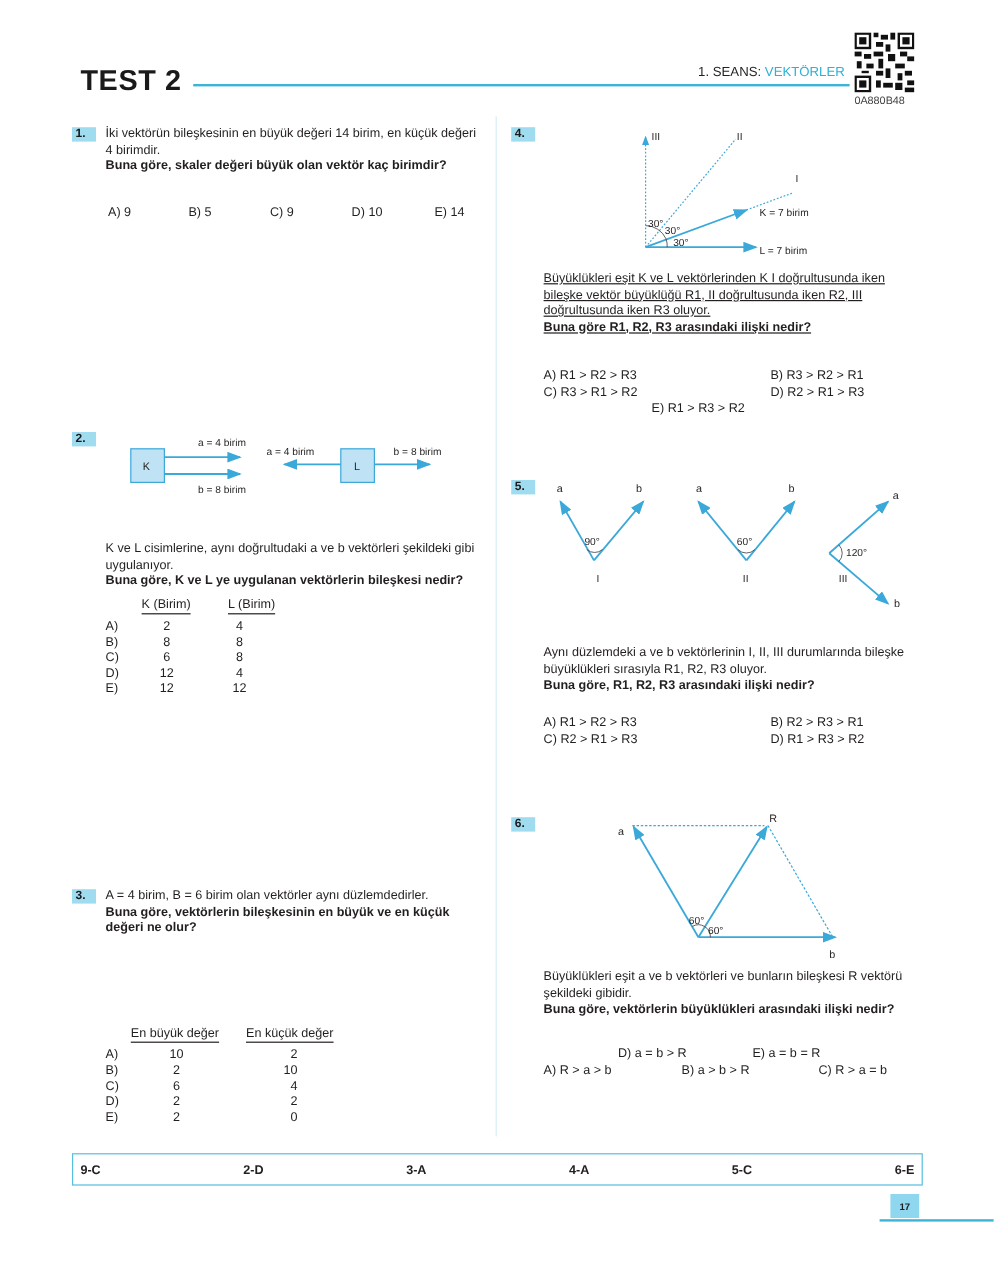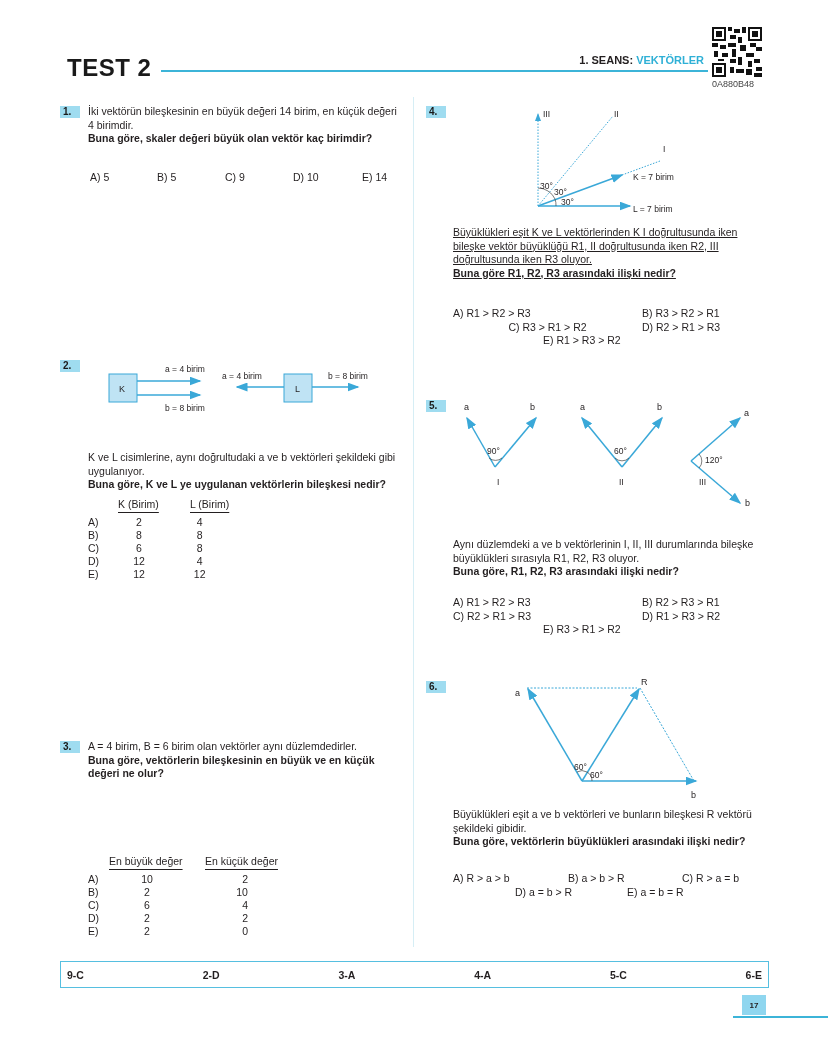--- a/index.html
+++ b/index.html
@@ -1,21 +1,21 @@
 <!DOCTYPE html>
 <html><head>
 <meta charset="utf-8">
 <style>
   html, body { margin: 0; padding: 0; background: #ffffff; }
   body { width: 828px; height: 1053px; position: relative; overflow: hidden;
          font-family: "Liberation Sans", sans-serif; color: #231f20; font-size: 10.5px; }
   .abs { position: absolute; }
   .title { left: 67px; top: 54px; font-size: 24px; font-weight: bold; letter-spacing: 0.5px; color: #1a1a1a; }
   .title-rule { left: 161px; top: 70px; width: 547px; height: 1.5px; background: #3cb4d8; }
-  .session { right: 124px; top: 54px; font-size: 11px; font-weight: bold; color: #231f20; }
+  .session { right: 124px; top: 54px; font-size: 11px; font-weight: normal; color: #231f20; }
   .session .accent { color: #2fb0d6; }
   .qr { left: 712px; top: 27px; width: 50px; height: 50px; }
   .qr-code { left: 712px; top: 79px; font-size: 9px; color: #444; }
   .col-divider { left: 413px; top: 97px; width: 1px; height: 850px; background: #d6eef5; }
   .qnum { width: 17px; height: 12px; background: #9fdcf0; font-weight: bold; font-size: 10px;
           padding-left: 3px; line-height: 12px; color: #1a1a1a; }
   .text { line-height: 13.5px; font-size: 10.5px; }
   .bold { font-weight: bold; }
   .opt-row { display: flex; font-size: 10.5px; }
   .tbl-hdr { text-decoration: underline; text-underline-offset: 4px; }
@@ -76,21 +76,21 @@
 <div class="abs qr-code">0A880B48</div>
 
 <div class="abs col-divider"></div>
 
 <div class="abs qnum" style="left:60px; top:106px;">1.</div>
 <div class="abs text" style="left:88px; top:105px; width:310px;">
   <div>İki vektörün bileşkesinin en büyük değeri 14 birim, en küçük değeri 4 birimdir.</div>
   <div class="bold">Buna göre, skaler değeri büyük olan vektör kaç birimdir?</div>
 </div>
 <div class="abs opt-row" style="left:90px; top:171px; width:310px;">
-  <span style="width:67px">A) 5</span>
+  <span style="width:67px">A) 9</span>
   <span style="width:68px">B) 5</span>
   <span style="width:68px">C) 9</span>
   <span style="width:69px">D) 10</span>
   <span>E) 14</span>
 </div>
 
 <div class="abs qnum" style="left:60px; top:360px;">2.</div>
 <svg class="abs" style="left:100px; top:360px;" width="300" height="60">
   <defs>
     <marker id="ah" markerWidth="8" markerHeight="6" refX="7" refY="3" orient="auto">
@@ -215,21 +215,21 @@
 <div class="abs" style="left:633px; top:204px; font-size:8.5px;">L = 7 birim</div>
 <div class="abs text" style="left:453px; top:226px; width:315px;text-decoration:underline;">
   <div>Büyüklükleri eşit K ve L vektörlerinden K I doğrultusunda iken bileşke vektör büyüklüğü R1, II doğrultusunda iken R2, III doğrultusunda iken R3 oluyor.</div>
   <div class="bold">Buna göre R1, R2, R3 arasındaki ilişki nedir?</div>
 </div>
 <div class="abs text" style="left:453px; top:307px; width:315px;">
   <div style="display:flex;">
       <span style="width:189px">A) R1 &gt; R2 &gt; R3</span>
       <span>B) R3 &gt; R2 &gt; R1</span>
     </div>
-  <div style="display:flex;text-align:center;">
+  <div style="display:flex;">
       <span style="width:189px">C) R3 &gt; R1 &gt; R2</span>
       <span>D) R2 &gt; R1 &gt; R3</span>
     </div>
   <div style="padding-left:90px;">E) R1 &gt; R3 &gt; R2</div>
 </div>
 
 <div class="abs qnum" style="left:426px; top:400px;">5.</div>
 <svg class="abs" style="left:455px; top:400px;" width="310" height="110">
   <defs>
     <marker id="ah5" markerWidth="8" markerHeight="6" refX="7" refY="3" orient="auto">
@@ -267,21 +267,20 @@
 </div>
 <div class="abs text" style="left:453px; top:596px; width:315px;">
   <div style="display:flex;">
       <span style="width:189px">A) R1 &gt; R2 &gt; R3</span>
       <span>B) R2 &gt; R3 &gt; R1</span>
     </div>
   <div style="display:flex;">
       <span style="width:189px">C) R2 &gt; R1 &gt; R3</span>
       <span>D) R1 &gt; R3 &gt; R2</span>
     </div>
-  <div style="padding-left:90px;">E) R3 &gt; R1 &gt; R2</div>
 </div>
 
 <div class="abs qnum" style="left:426px; top:681px;">6.</div>
 <svg class="abs" style="left:515px; top:680px;" width="190" height="110">
   <defs>
     <marker id="ah6" markerWidth="8" markerHeight="6" refX="7" refY="3" orient="auto">
         <path d="M0,0 L8,3 L0,6 Z" fill="#3aa8d8"></path>
       </marker>
   </defs>
   <line x1="12" y1="8" x2="122" y2="8" stroke="#3aa8d8" stroke-width="1" stroke-dasharray="2,1.5"></line>
@@ -295,28 +294,28 @@
 <div class="abs" style="left:515px; top:688px; font-size:9px;">a</div>
 <div class="abs" style="left:641px; top:677px; font-size:9px;">R</div>
 <div class="abs" style="left:691px; top:790px; font-size:9px;">b</div>
 <div class="abs" style="left:574px; top:762px; font-size:8.5px;">60°</div>
 <div class="abs" style="left:590px; top:770px; font-size:8.5px;">60°</div>
 <div class="abs text" style="left:453px; top:808px; width:315px;">
   <div>Büyüklükleri eşit a ve b vektörleri ve bunların bileşkesi R vektörü şekildeki gibidir.</div>
   <div class="bold">Buna göre, vektörlerin büyüklükleri arasındaki ilişki nedir?</div>
 </div>
 <div class="abs text" style="left:453px; top:872px; width:315px;">
+  <div style="display:flex; padding-left:62px;">
+      <span style="width:112px">D) a = b &gt; R</span>
+      <span>E) a = b = R</span>
+    </div>
   <div style="display:flex;">
       <span style="width:115px">A) R &gt; a &gt; b</span>
       <span style="width:114px">B) a &gt; b &gt; R</span>
       <span>C) R &gt; a = b</span>
-    </div>
-  <div style="display:flex; padding-left:62px;">
-      <span style="width:112px">D) a = b &gt; R</span>
-      <span>E) a = b = R</span>
     </div>
 </div>
 
 <div class="abs answer-bar">
   <span>9-C</span>
   <span>2-D</span>
   <span>3-A</span>
   <span>4-A</span>
   <span>5-C</span>
   <span>6-E</span>

